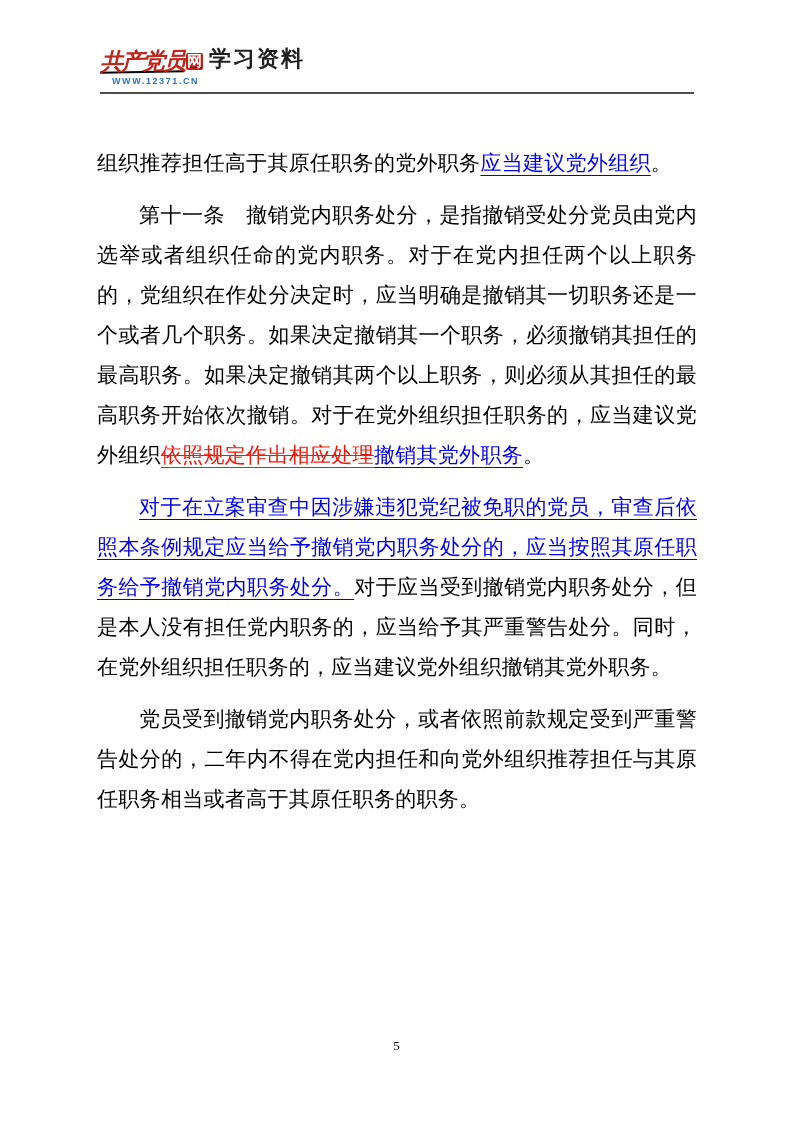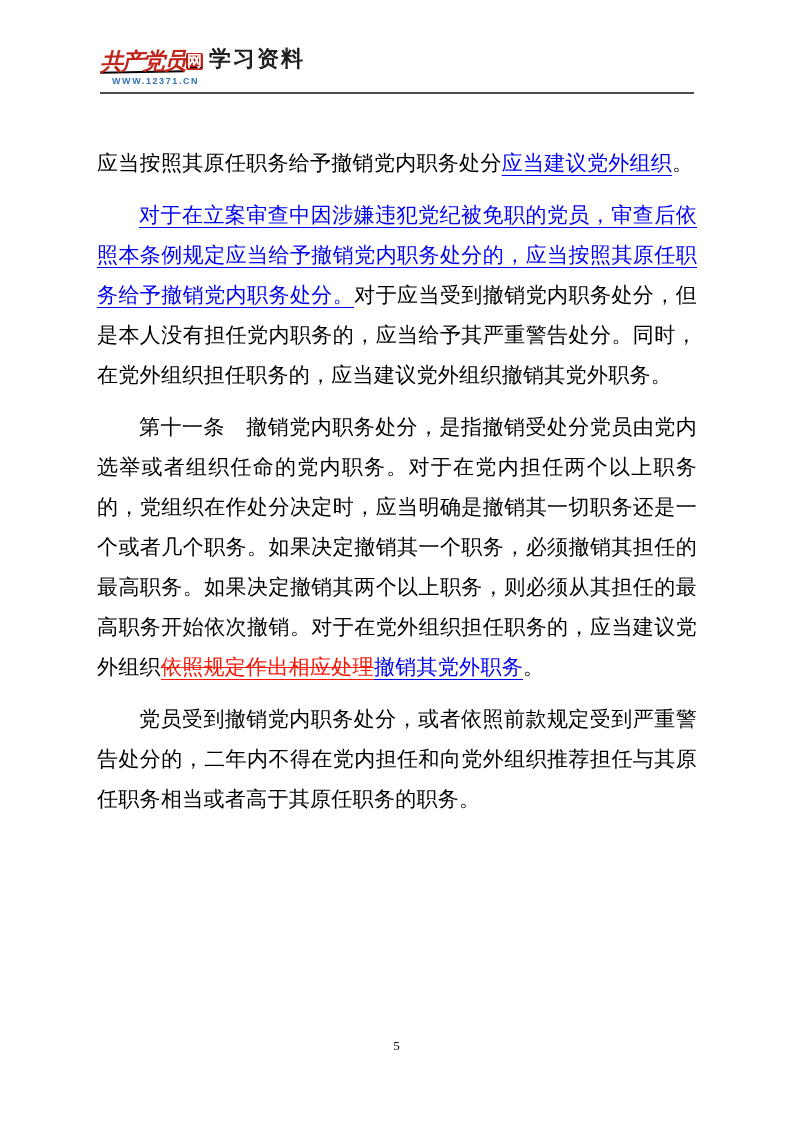--- a/index.html
+++ b/index.html
@@ -134,23 +134,23 @@
       </div>
       <div class="logo-url">WWW.12371.CN</div>
     </div>
     <div class="header-title">学习资料</div>
   </div>
 
   <div class="header-rule"></div>
 
   <div class="doc-body">
 
-  <p class="para"><span class="run-normal">应当按照其原任职务给予撤销党内职务处分</span><span class="run-insert">应当建议党外组织</span><span class="run-normal">。</span></p>
+  <p class="para"><span class="run-normal">组织推荐担任高于其原任职务的党外职务</span><span class="run-insert">应当建议党外组织</span><span class="run-normal">。</span></p>
+      <p class="para indent"><span class="run-normal">第十一条　撤销党内职务处分，是指撤销受处分党员由党内选举或者组织任命的党内职务。对于在党内担任两个以上职务的，党组织在作处分决定时，应当明确是撤销其一切职务还是一个或者几个职务。如果决定撤销其一个职务，必须撤销其担任的最高职务。如果决定撤销其两个以上职务，则必须从其担任的最高职务开始依次撤销。对于在党外组织担任职务的，应当建议党外组织</span><span class="run-delete">依照规定作出相应处理</span><span class="run-insert">撤销其党外职务</span><span class="run-normal">。</span></p>
       <p class="para indent"><span class="run-insert">对于在立案审查中因涉嫌违犯党纪被免职的党员，审查后依照本条例规定应当给予撤销党内职务处分的，应当按照其原任职务给予撤销党内职务处分。</span><span class="run-normal">对于应当受到撤销党内职务处分，但是本人没有担任党内职务的，应当给予其严重警告处分。同时，在党外组织担任职务的，应当建议党外组织撤销其党外职务。</span></p>
-      <p class="para indent"><span class="run-normal">第十一条　撤销党内职务处分，是指撤销受处分党员由党内选举或者组织任命的党内职务。对于在党内担任两个以上职务的，党组织在作处分决定时，应当明确是撤销其一切职务还是一个或者几个职务。如果决定撤销其一个职务，必须撤销其担任的最高职务。如果决定撤销其两个以上职务，则必须从其担任的最高职务开始依次撤销。对于在党外组织担任职务的，应当建议党外组织</span><span class="run-delete">依照规定作出相应处理</span><span class="run-insert">撤销其党外职务</span><span class="run-normal">。</span></p>
       <p class="para indent"><span class="run-normal">党员受到撤销党内职务处分，或者依照前款规定受到严重警告处分的，二年内不得在党内担任和向党外组织推荐担任与其原任职务相当或者高于其原任职务的职务。</span></p>
     </div>
 
   <div class="footer">
     <span>5</span>
   </div>
 
 </div>
 
 </body></html>

